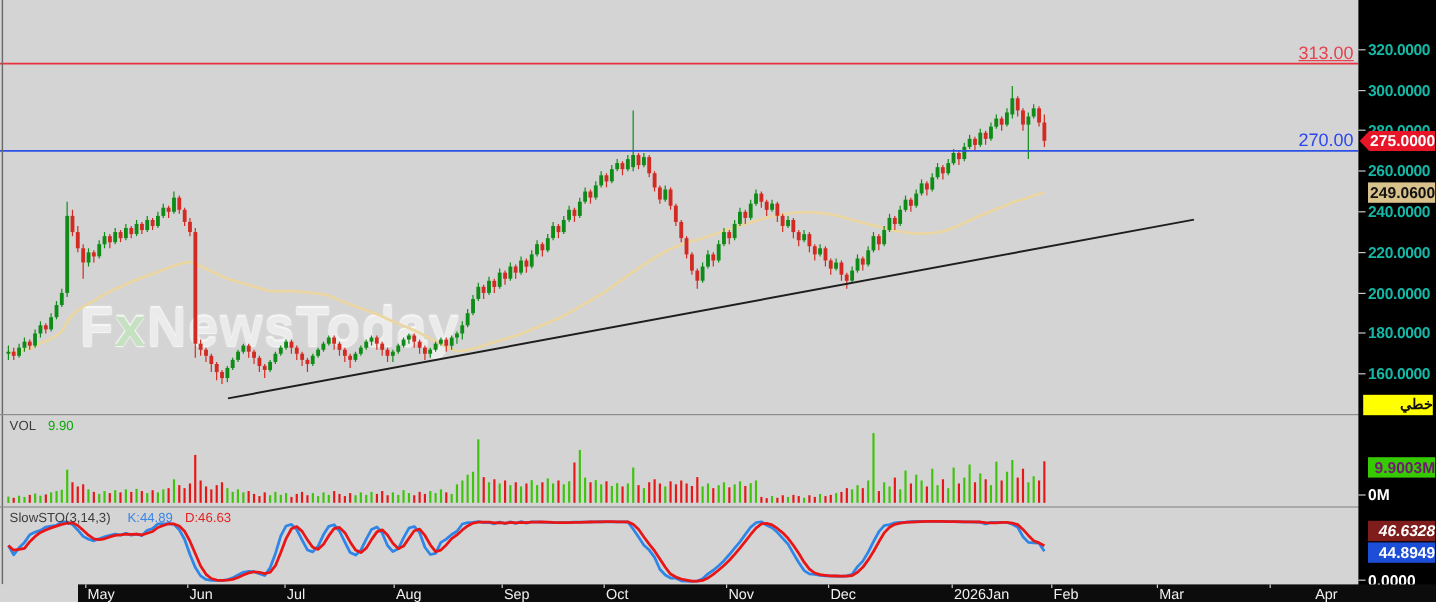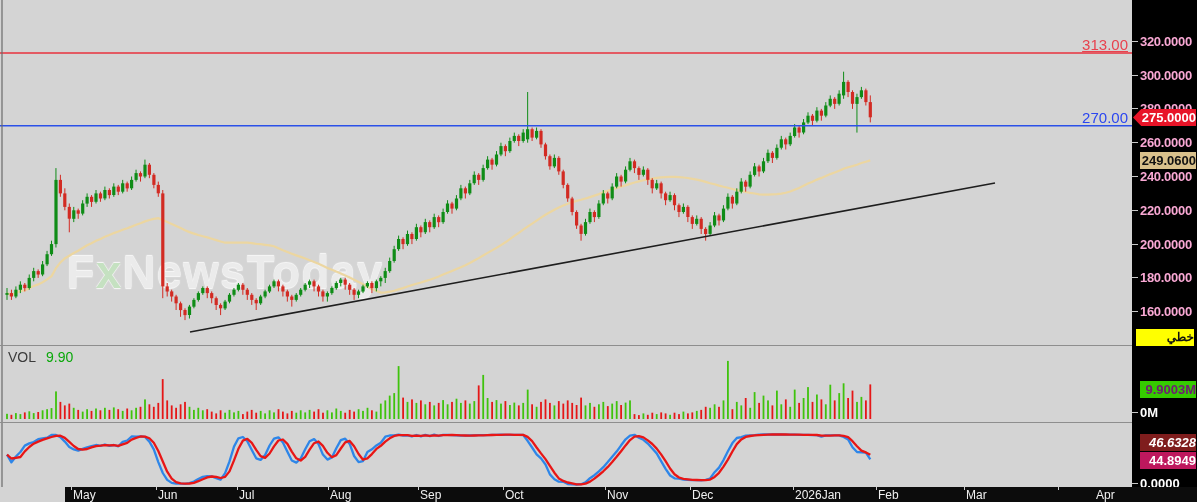--- a/index.html
+++ b/index.html
@@ -13,32 +13,32 @@
   .wm-econ{color:#ffd2ae;}
   .wm-com{color:#ebebeb;}
   .wm2{font-size:46px;font-weight:700;color:#ededed;letter-spacing:1px;margin-top:0px;
        padding-right:58px;
        text-shadow:0 1px 1px rgba(255,255,255,.9),0 -1px 1px rgba(255,255,255,.9);}
   .wm-x{color:#c5e2c0;}
   #chart-svg{position:absolute;left:0;top:0;}
   .hline-label{position:absolute;right:69px;font-size:15px;font-weight:500;}
   .hl-red{color:#e8424e;}
   .hl-blue{color:#2b46f0;}
-  .pane-header{position:absolute;left:8px;font-size:14px;white-space:nowrap;}
+  .pane-header{position:absolute;left:8px;font-size:11px;white-space:nowrap;}
   .ph-label{color:#3c3c3c;}
   .ph-green{color:#0aa80a;margin-left:10px;}
   .ph-k{color:#3a85e8;margin-left:14px;}
   .ph-d{color:#e82020;margin-left:10px;}
   .sep{position:absolute;left:0;width:1197px;height:1px;background:#8e8e8e;}
   .sep1{top:345px;}
   .sep2{top:422px;}
   .axis-panel{position:absolute;left:1132px;top:0;width:65px;height:502px;background:#000;}
   .plabel{position:absolute;left:0;display:flex;align-items:center;height:16px;}
   .plabel i{display:block;width:6px;height:1px;background:#c8c8c8;margin-right:2px;}
-  .plabel span{color:#f9a8d4;font-size:13px;font-weight:700;letter-spacing:-.3px;}
+  .plabel span{color:#14b8a6;font-size:13px;font-weight:700;letter-spacing:-.3px;}
   .badge{position:absolute;left:8px;width:56px;height:17px;line-height:17px;
          text-align:right;font-size:13px;font-weight:700;z-index:2;}
   .b-last{left:1px;width:63px;padding-left:6px;box-sizing:border-box;
           clip-path:polygon(13% 0,100% 0,100% 100%,13% 100%,0 50%);
           top:109px;color:#fff;}
   .b-ma{top:152px;color:#111;}
   .b-scale{top:329px;left:4px;width:58px;font-size:12px;font-weight:700;color:#111;}
   .b-vol{top:381px;color:#701a75;}
   .b-stod{top:434px;color:#fff;}
   .b-stok{top:452px;color:#fff;}
@@ -666,20 +666,23 @@
 
   <div class="hline-label hl-red" id="hl-label-0" style="top: 36.13px; text-decoration: underline;">313.00</div>
   <div class="hline-label hl-blue" id="hl-label-1" style="top: 108.8px;">270.00</div>
 
   <div class="sep sep1"></div>
   <div class="sep sep2"></div>
 
   <div class="pane-header" style="top:349px">
     <span class="ph-label">VOL</span><span class="ph-green">9.90</span>
   </div>
+  <div class="pane-header" style="top:426px">
+    <span class="ph-label">SlowSTO(3,14,3)</span><span class="ph-k">K:44.89</span><span class="ph-d">D:46.63</span>
+  </div>
 
   <div class="axis-panel">
     <div id="price-labels">
         <div class="plabel" style="top: 33.3px;">
           <i></i>
           <span>320.0000</span>
         </div>
         <div class="plabel" style="top: 67.1px;">
           <i></i>
           <span>300.0000</span>
@@ -715,21 +718,21 @@
       </div>
     <div class="badge b-last" style="background: rgb(232, 20, 40);">275.0000</div>
     <div class="badge b-ma" style="background: rgb(217, 193, 140);">249.0600</div>
     <div class="badge b-scale" style="background: rgb(255, 255, 0);">خطي</div>
     <div class="badge b-vol" style="background: rgb(53, 203, 0);">9.9003M</div>
     <div class="axis-sub" id="vol-zero">
         <i></i>
         <span>0M</span>
       </div>
     <div class="badge b-stod" style="background: #7f1d1d; font-style: italic;">46.6328</div>
-    <div class="badge b-stok" style="background: #be185d;">44.8949</div>
+    <div class="badge b-stok" style="background: #1d4ed8;">44.8949</div>
     <div class="axis-sub" id="sto-zero">
         <i></i>
         <span>0.0000</span>
       </div>
   </div>
 
   <div class="time-axis">
     <div class="ta-left"></div>
     <div class="ta-bar" id="month-bar">
         <div class="mtick" style="left: 6px;"></div>

